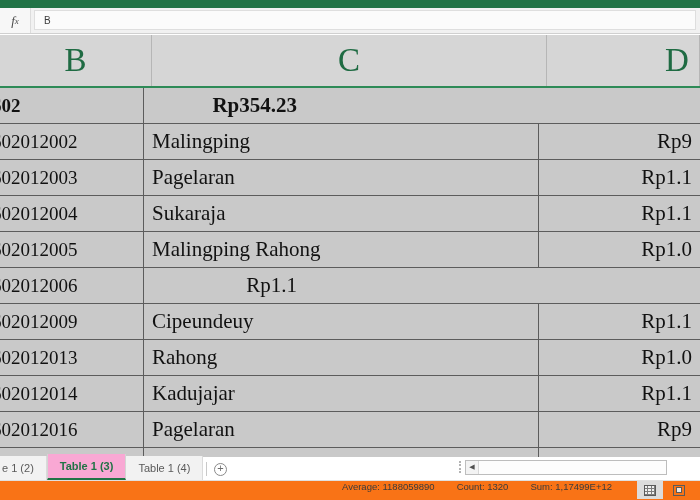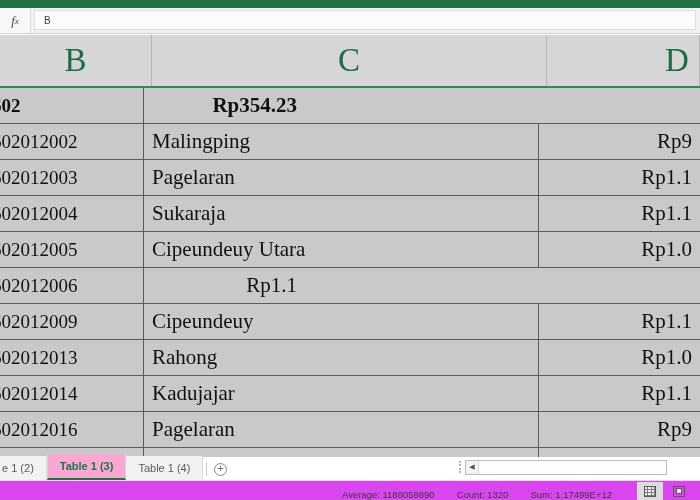--- a/index.html
+++ b/index.html
@@ -225,24 +225,24 @@
     border: 1px solid #8a8a8a; border-radius: 50%;
     font-size: 11px; line-height: 1;
     padding-bottom: 1px;
   }
 
   
   .statusbar {
     position: absolute;
     top: 480px; left: 0;
     width: 700px; height: 20px;
-    background: #d946ef;
+    background: #f97316;
     border-top: 1px solid #e0e0e0;
     display: flex;
-    align-items: flex-end;
+    align-items: flex-start;
     justify-content: flex-end;
   }
   .stat {
     font-size: 9.5px;
     color: #3b3b3b;
     margin-right: 22px;
     white-space: nowrap;
   }
   .view-btns { display: flex; align-items: center; margin-right: 8px; }
   .view-btn {
@@ -318,21 +318,21 @@
     </div>
 
     <div class="grid-row">
       <div class="cell col-b">602012004</div>
       <div class="cell col-c">Sukaraja</div>
       <div class="cell col-d">Rp1.1</div>
     </div>
 
     <div class="grid-row">
       <div class="cell col-b">602012005</div>
-      <div class="cell col-c">Cipeundeuy Utara</div>
+      <div class="cell col-c">Malingping Rahong</div>
       <div class="cell col-d">Rp1.0</div>
     </div>
 
     <div class="grid-row">
       <div class="cell col-b">602012006</div>
       <div class="cell col-d">Rp1.1</div>
     </div>
 
     <div class="grid-row">
       <div class="cell col-b">602012009</div>

